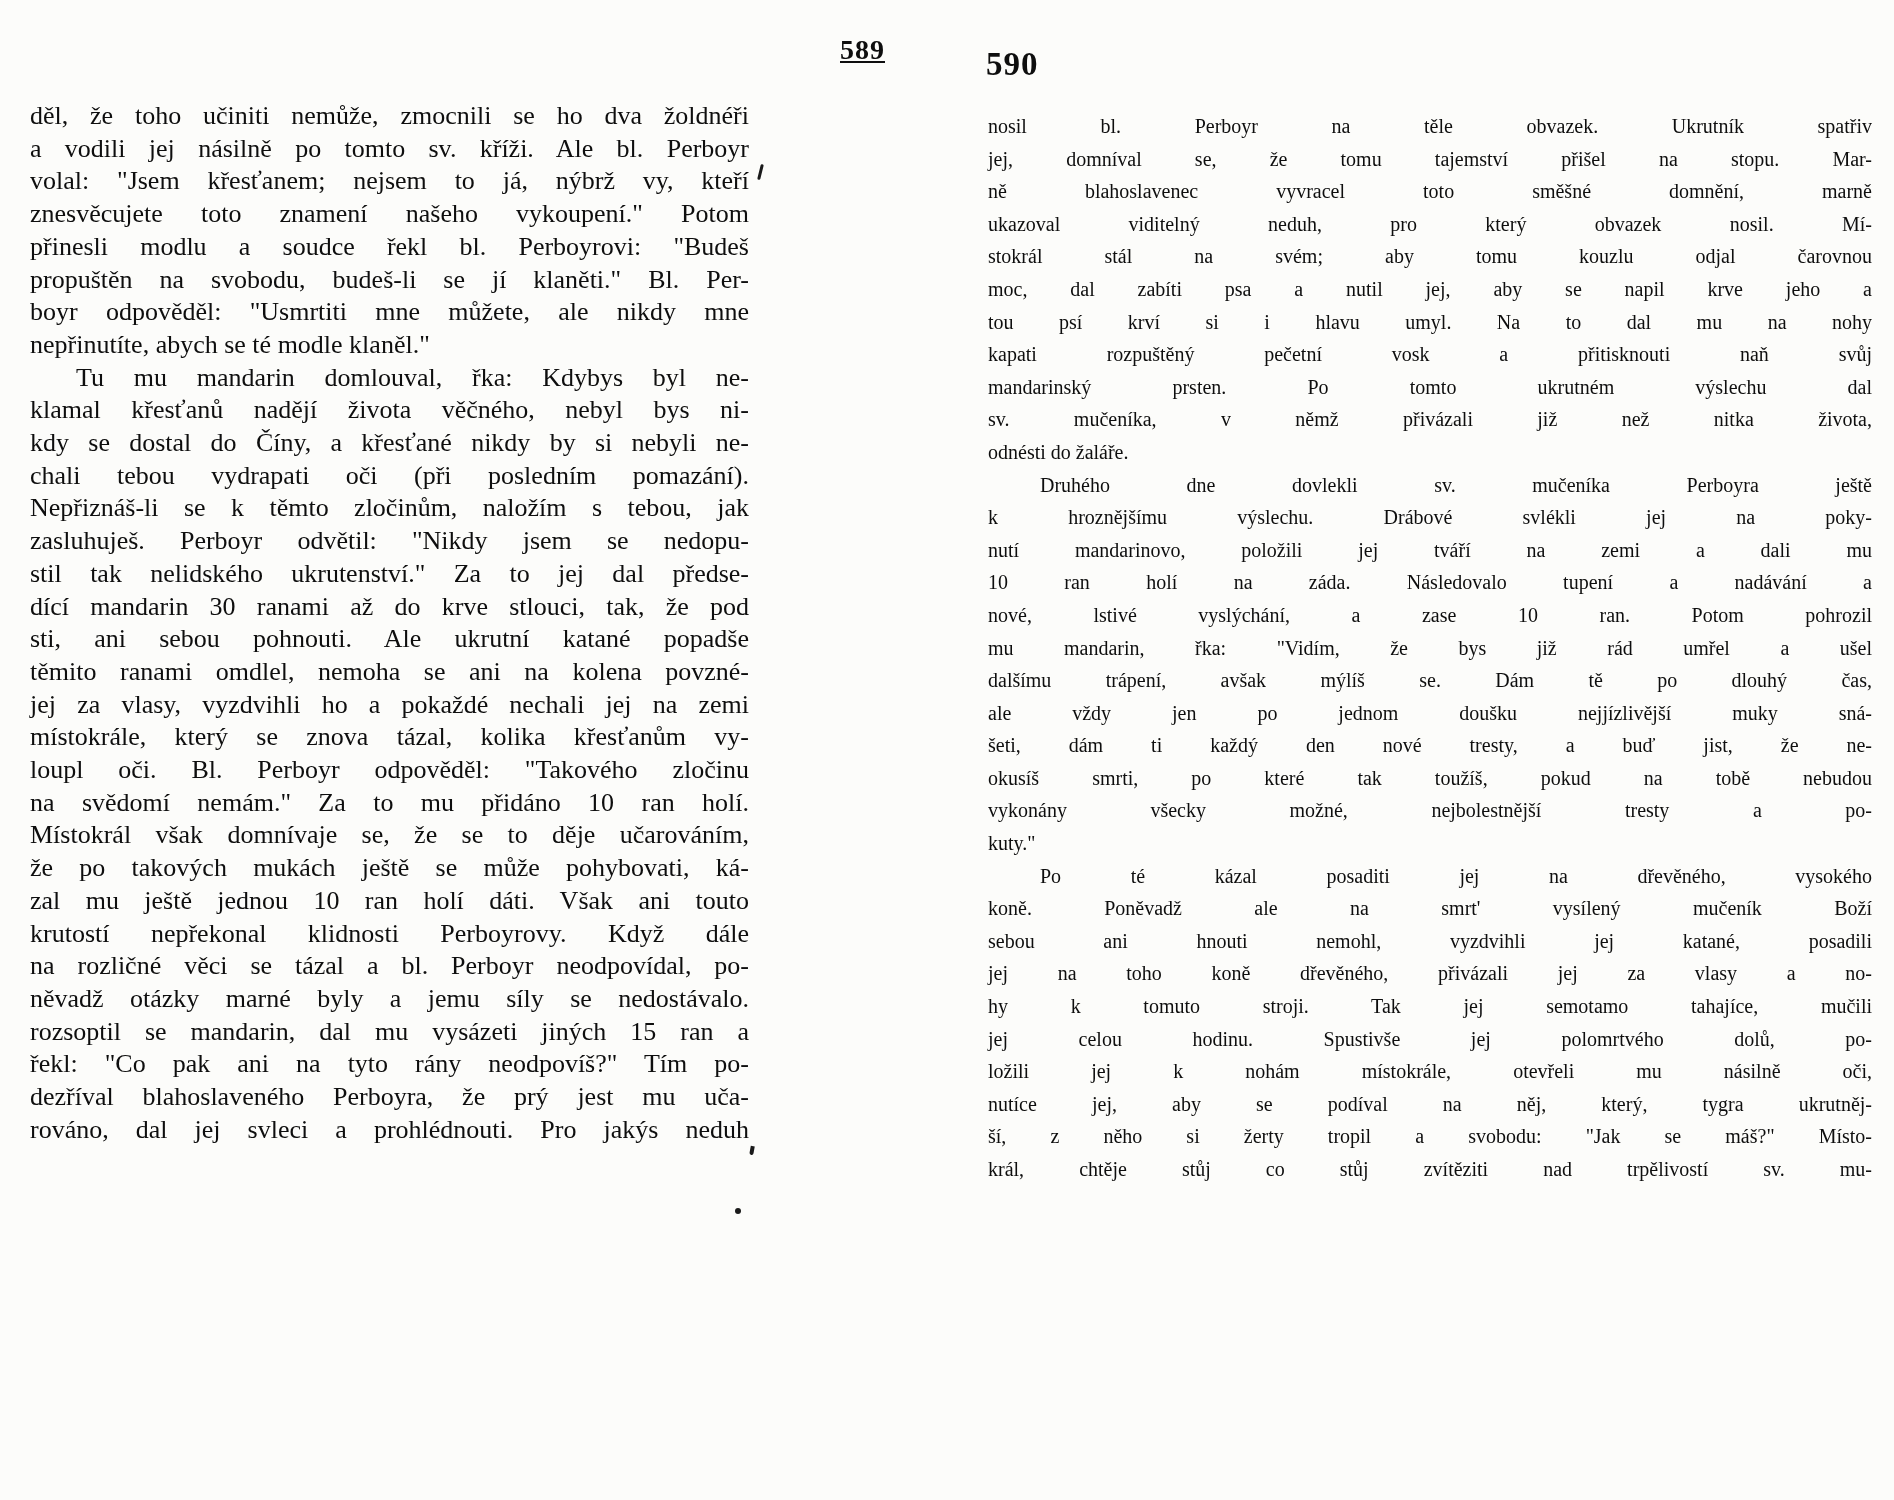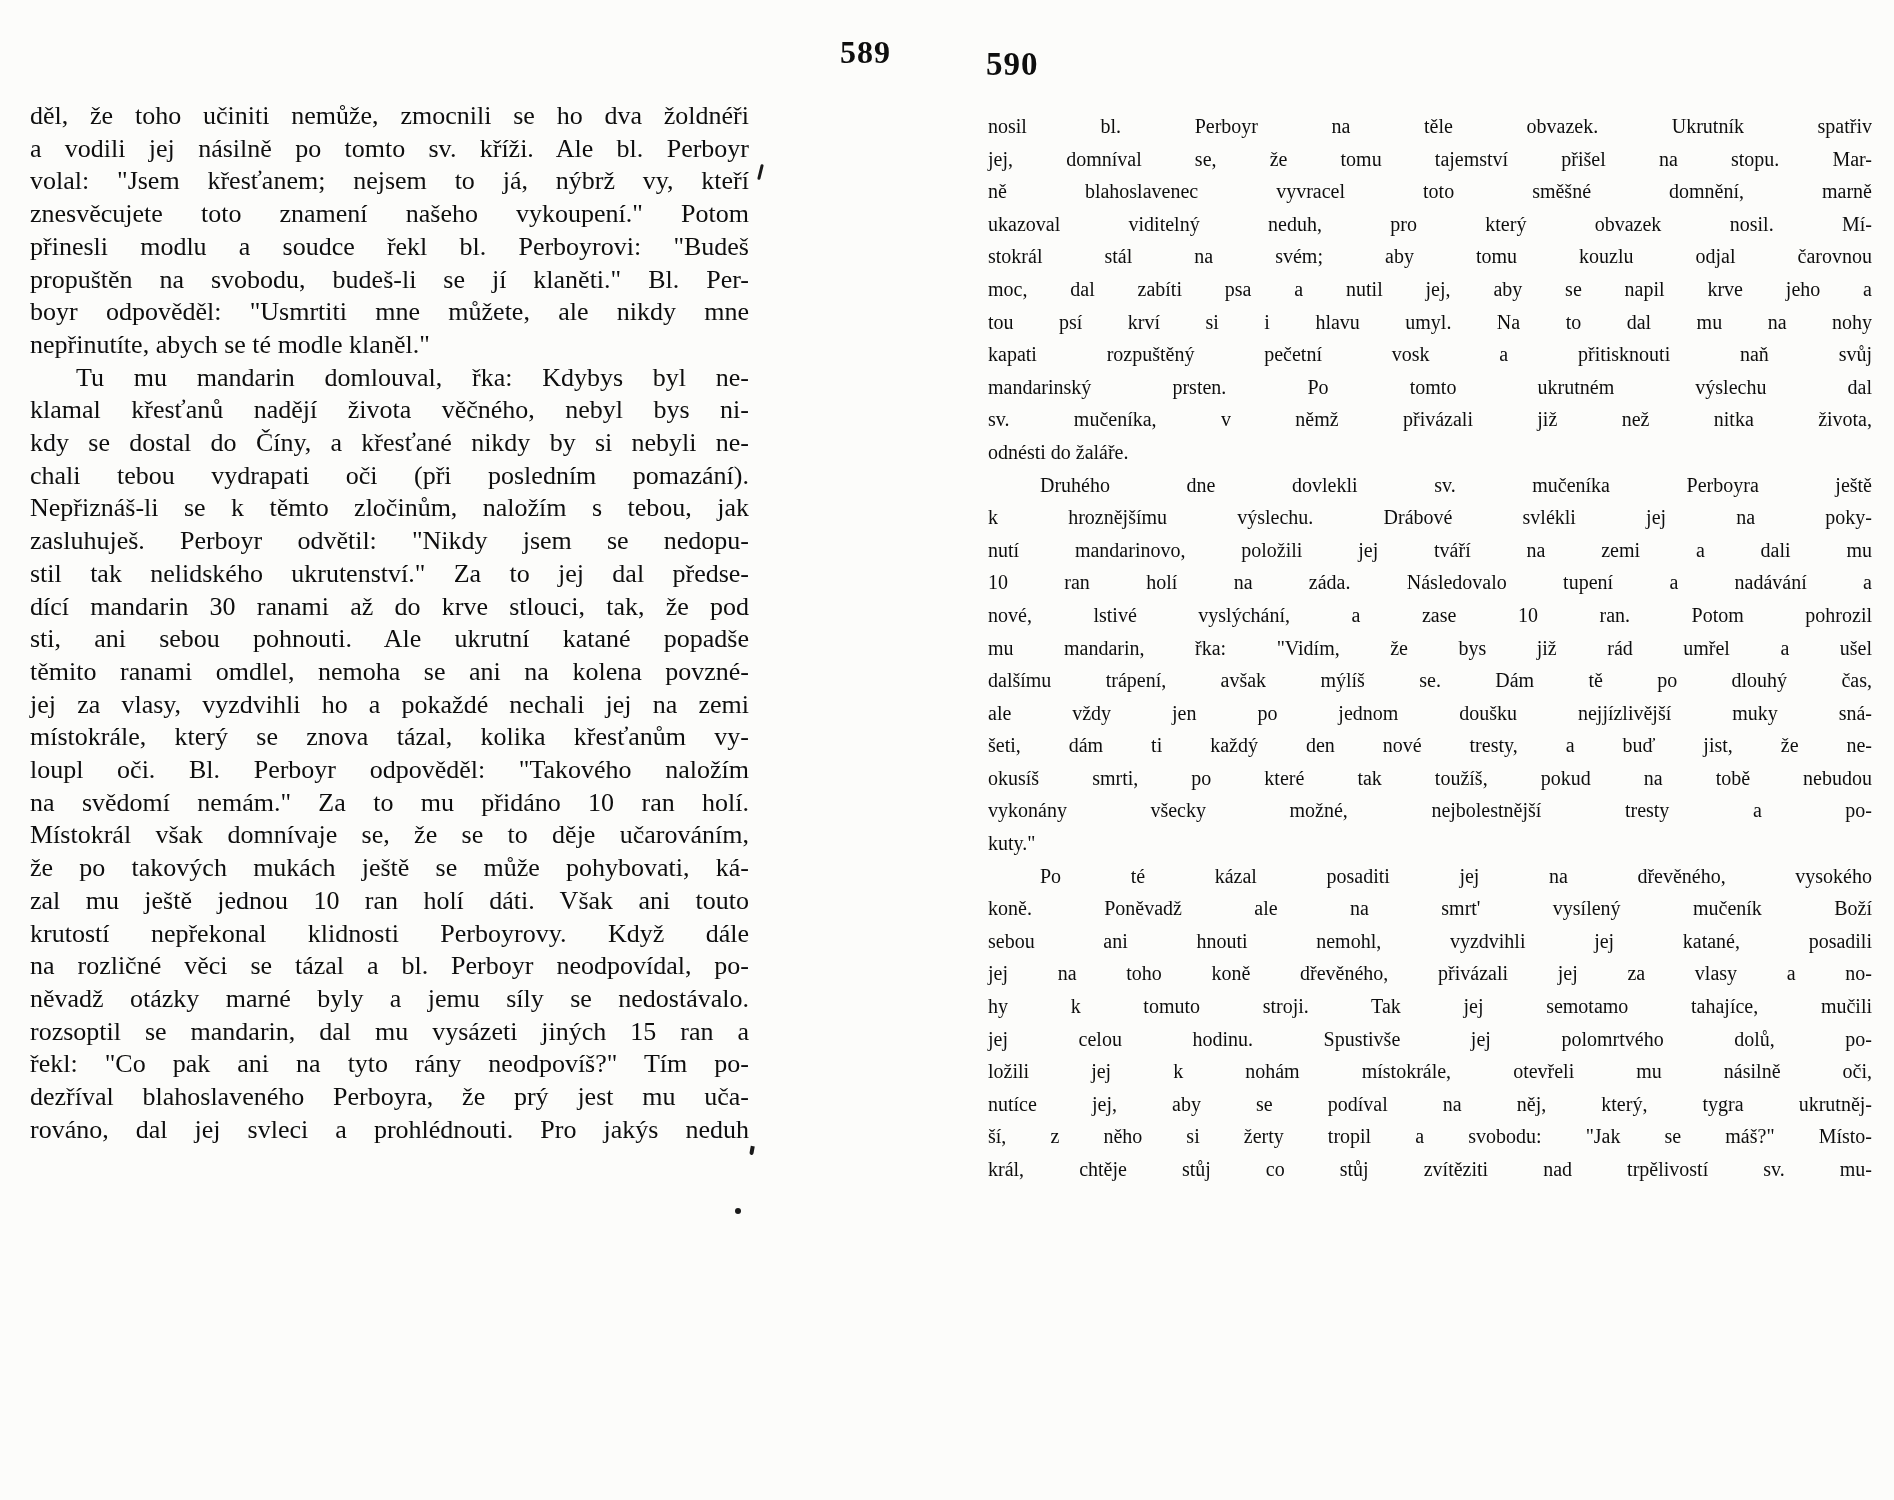--- a/index.html
+++ b/index.html
@@ -16,21 +16,22 @@
     overflow: hidden;
   }
   .page-number {
     position: absolute;
     font-weight: bold;
     letter-spacing: 1px;
   }
   #pagenum-left {
     left: 840px;
     top: 34px;
-    font-size: 32px;
+    font-size: 28px;
+    text-decoration: underline;
   }
   #pagenum-right {
     left: 986px;
     top: 46px;
     font-size: 33px;
   }
   .text-column {
     position: absolute;
   }
   #col-left {
@@ -106,21 +107,21 @@
     <div class="line">kdy se dostal do Číny, a křesťané nikdy by si nebyli ne-</div>
     <div class="line">chali tebou vydrapati oči (při posledním pomazání).</div>
     <div class="line">Nepřiznáš-li se k těmto zločinům, naložím s tebou, jak</div>
     <div class="line">zasluhuješ.  Perboyr odvětil: "Nikdy jsem se nedopu-</div>
     <div class="line">stil tak nelidského ukrutenství."  Za to jej dal předse-</div>
     <div class="line">dící mandarin 30 ranami až do krve stlouci, tak, že pod</div>
     <div class="line">sti, ani sebou pohnouti.  Ale ukrutní katané popadše</div>
     <div class="line">těmito ranami omdlel, nemoha se ani na kolena povzné-</div>
     <div class="line">jej za vlasy, vyzdvihli ho a pokaždé nechali jej na zemi</div>
     <div class="line">místokrále, který se znova tázal, kolika křesťanům vy-</div>
-    <div class="line">loupl oči.  Bl. Perboyr odpověděl: "Takového naložím</div>
+    <div class="line">loupl oči.  Bl. Perboyr odpověděl: "Takového zločinu</div>
     <div class="line">na svědomí nemám."  Za to mu přidáno 10 ran holí.</div>
     <div class="line">Místokrál však domnívaje se, že se to děje učarováním,</div>
     <div class="line">že po takových mukách ještě se může pohybovati, ká-</div>
     <div class="line">zal mu ještě jednou 10 ran holí dáti.  Však ani touto</div>
     <div class="line">krutostí nepřekonal klidnosti Perboyrovy.  Když dále</div>
     <div class="line">na rozličné věci se tázal a bl. Perboyr neodpovídal, po-</div>
     <div class="line">něvadž otázky marné byly a jemu síly se nedostávalo.</div>
     <div class="line">rozsoptil se mandarin, dal mu vysázeti jiných 15 ran a</div>
     <div class="line">řekl: "Co pak ani na tyto rány neodpovíš?"  Tím po-</div>
     <div class="line">dezříval blahoslaveného Perboyra, že prý jest mu uča-</div>

